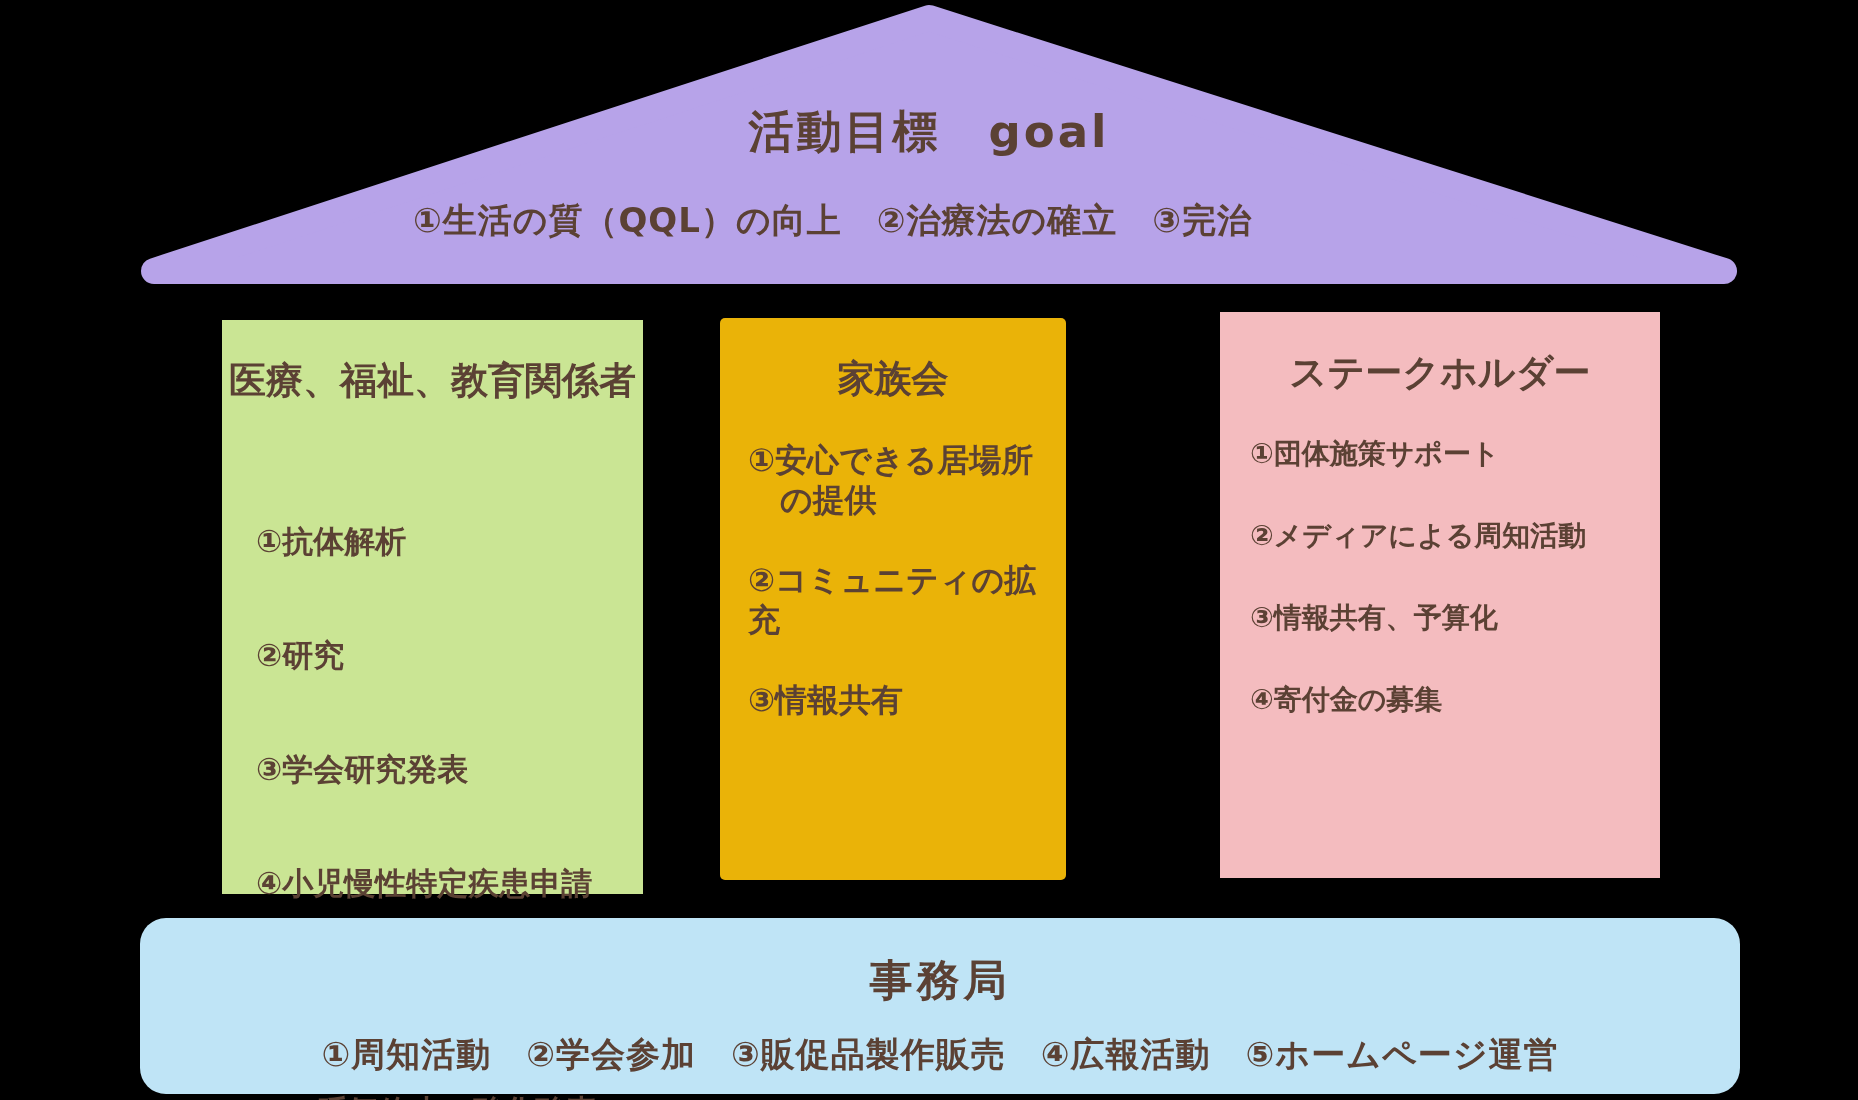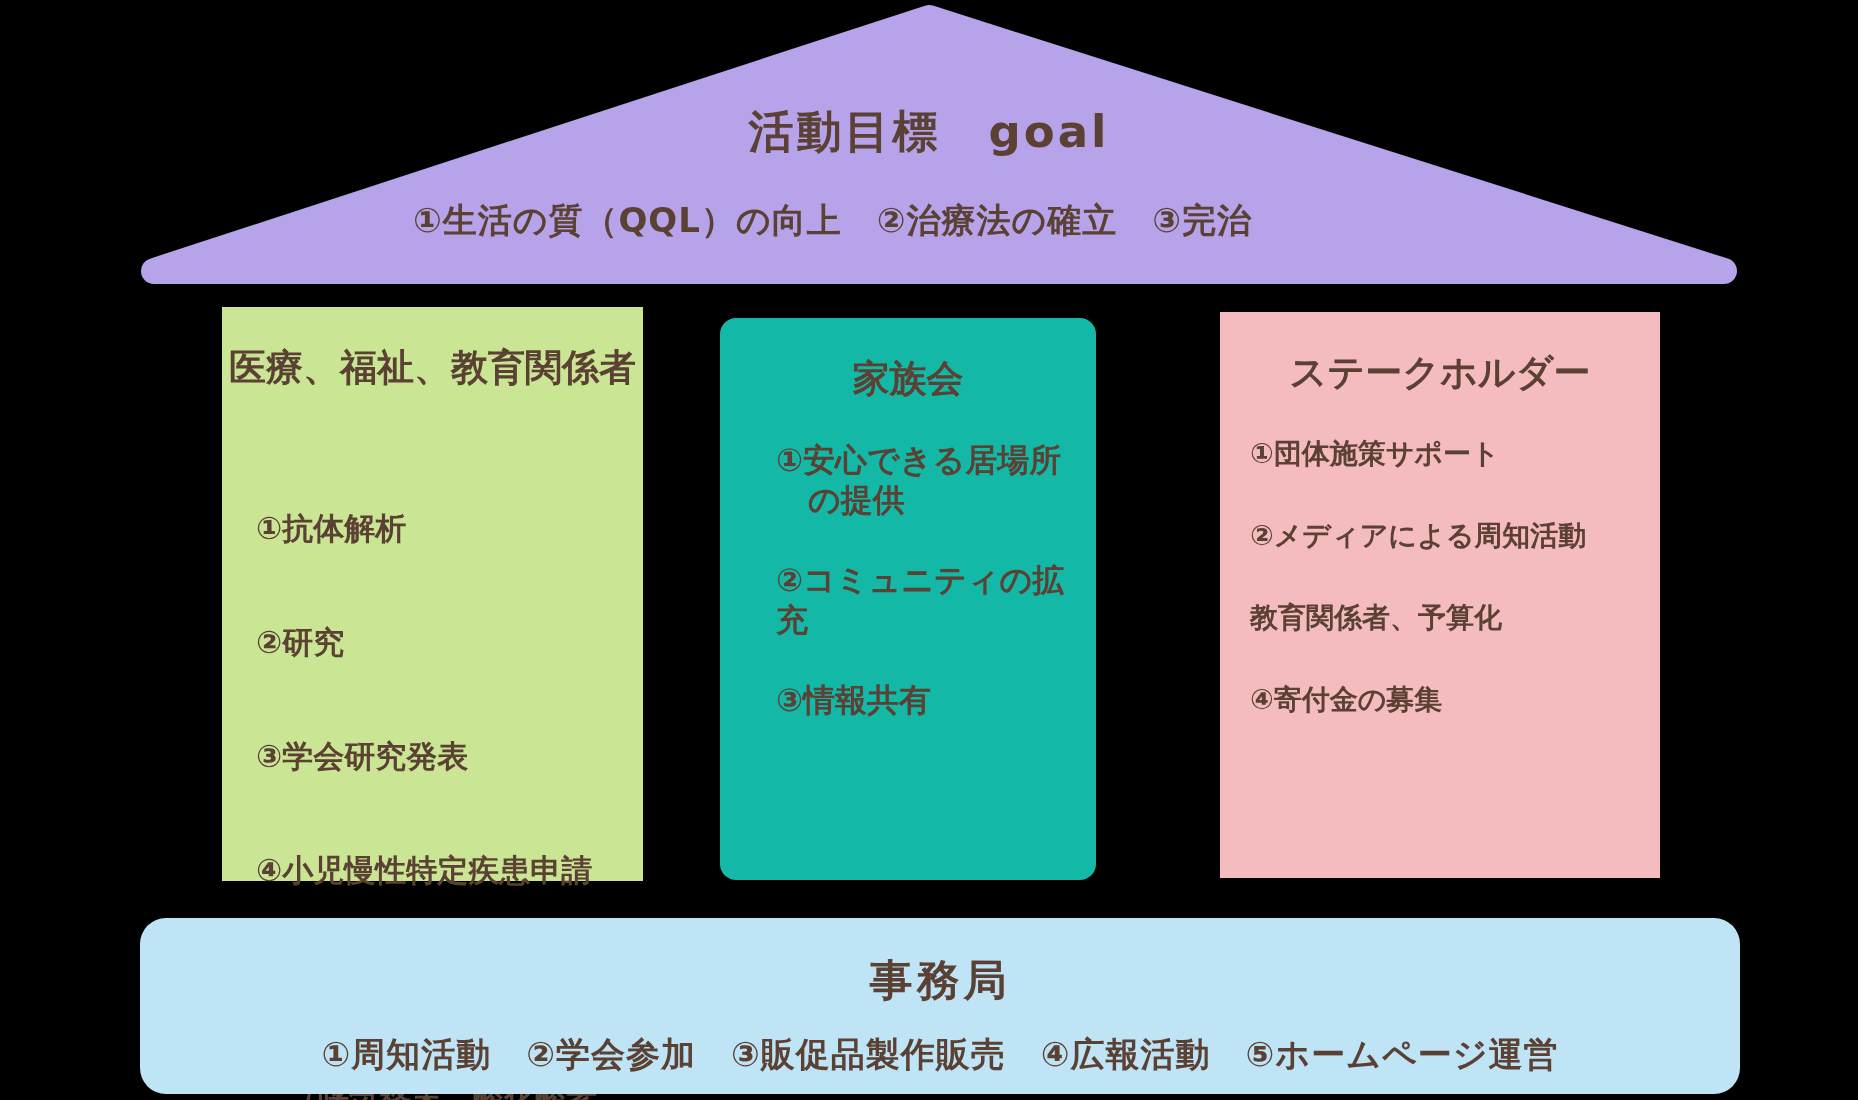--- a/index.html
+++ b/index.html
@@ -21,27 +21,27 @@
     position: absolute; top: 102px; left: 0; width: 1858px;
     text-align: center; font-size: 45px; letter-spacing: 3px;
   }
   .roof-subtitle {
     position: absolute; top: 198px; left: 0; width: 1665px;
     text-align: center; font-size: 34px; letter-spacing: 1px;
   }
 
   
   .pillar { position: absolute; box-sizing: border-box; }
-  .pillar-green  { left: 222px;  top: 307px; width: 421px; height: 574px; background: #cae594; }
-  .pillar-yellow { left: 720px;  top: 318px; width: 376px; height: 562px; background: #14b8a6; border-radius: 16px; }
+  .pillar-green  { left: 222px;  top: 320px; width: 421px; height: 574px; background: #cae594; }
+  .pillar-yellow { left: 720px;  top: 318px; width: 346px; height: 562px; background: #eab308; border-radius: 5px; }
   .pillar-pink   { left: 1220px; top: 312px; width: 440px; height: 566px; background: #f4bcbf; }
   .pillar-title { text-align: center; font-size: 37px; margin-top: 36px; letter-spacing: 0; }
   .green-list { margin-top: 40px; padding-left: 34px; font-size: 31px; line-height: 38px; white-space: pre; }
   .green-list div { height: 38px; }
-  .yellow-list { margin-top: 36px; padding-left: 56px; font-size: 32px; line-height: 40px; }
+  .yellow-list { margin-top: 36px; padding-left: 28px; font-size: 32px; line-height: 40px; }
   .yellow-list p { margin: 0 0 40px 0; white-space: pre-line; }
   .pink-list { margin-top: 36px; padding-left: 30px; font-size: 28px; line-height: 40px; }
   .pink-list p { margin: 0 0 42px 0; white-space: pre-line; }
 
   
   .base-bar {
     position: absolute; left: 140px; top: 918px; width: 1600px; height: 176px;
     background: #bfe4f6; border-radius: 26px;
   }
   .base-title { text-align: center; font-size: 43px; margin-top: 34px; letter-spacing: 4px; }
@@ -83,21 +83,21 @@
       <p>②コミュニティの拡充</p>
       <p>③情報共有</p>
     </div>
   </div>
 
   <div class="pillar pillar-pink">
     <div class="pillar-title">ステークホルダー</div>
     <div class="pink-list">
       <p>①団体施策サポート</p>
       <p>②メディアによる周知活動</p>
-      <p>教育関係者、予算化</p>
+      <p>③情報共有、予算化</p>
       <p>④寄付金の募集</p>
     </div>
   </div>
 
   <div class="base-bar">
     <div class="base-title">事務局</div>
     <div class="base-items">①周知活動　②学会参加　③販促品製作販売　④広報活動　⑤ホームページ運営</div>
   </div>
 
 </div>

